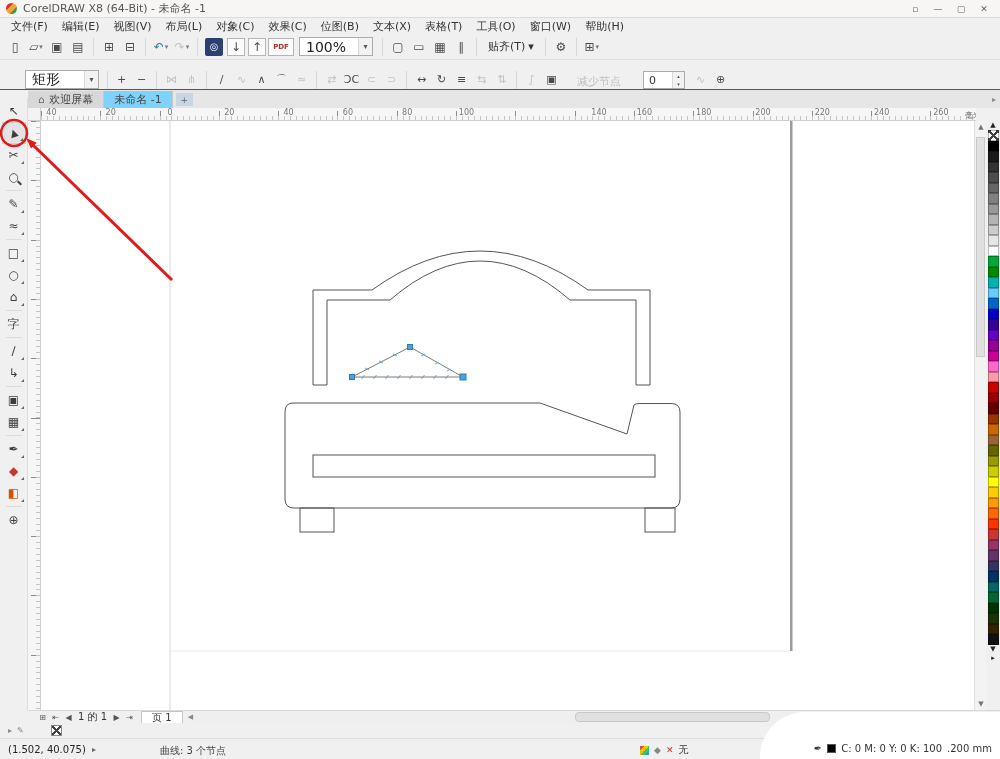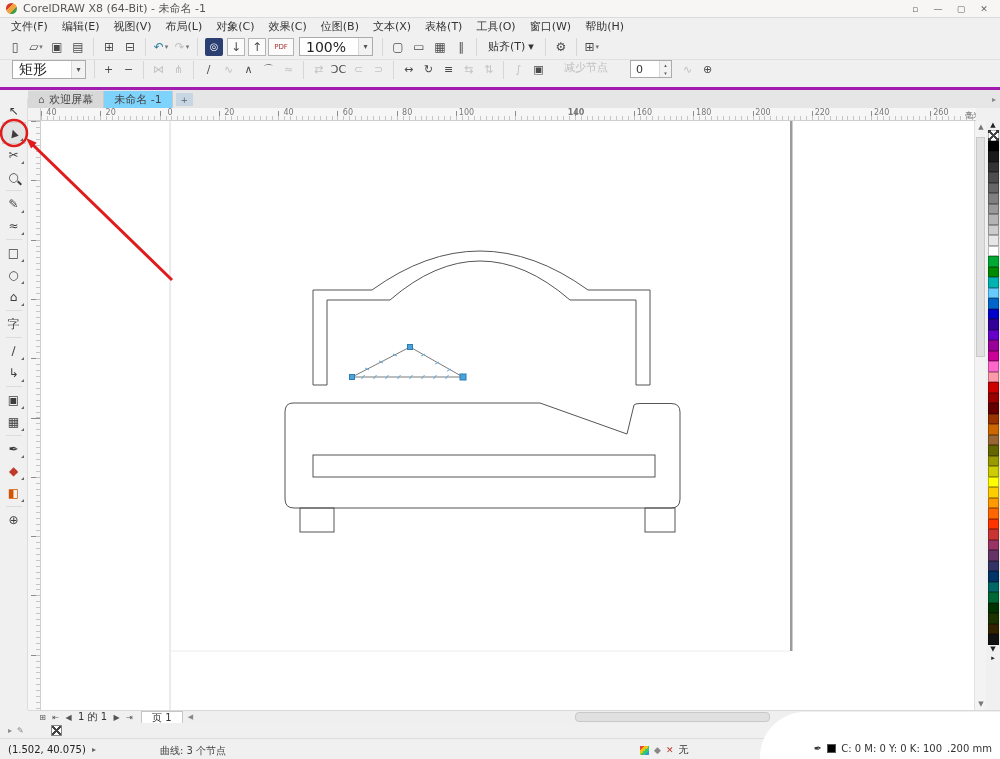--- a/index.html
+++ b/index.html
@@ -19,29 +19,29 @@
 
 .stdbar{position:absolute;left:0;top:34px;width:100%;height:26px;display:flex;align-items:center;padding-left:5px;gap:1px;background:#f0f0f0;border-bottom:1px solid #e0e0e0}
 .tbi{min-width:20px;height:20px;display:flex;align-items:center;justify-content:center;color:#4a4a4a;font-size:12px;position:relative}
 .tbi .g{line-height:1}
 .tbi .dd{font-size:7px;color:#777;margin-left:1px}
 .tbi.dis{color:#c2c2c2}
 .tbi.accent .g{color:#2e7d9e}
 .tbi.dark{background:#2b3f72;border-radius:2px;min-width:18px;height:18px;margin:0 2px}
 .tbi.dark .g{color:#fff;font-size:10px}
 .tbi.boxed{border:1px solid #b5b5b5;background:#fbfbfb;min-width:18px;height:18px;margin:0 1px}
-.tbi.pdf{border:1px solid #b5b5b5;background:#fbfbfb;font-size:7px;font-weight:normal;color:#a33;min-width:26px;height:18px}
+.tbi.pdf{border:1px solid #b5b5b5;background:#fbfbfb;font-size:7px;font-weight:bold;color:#a33;min-width:26px;height:18px}
 .tsep{width:1px;height:18px;background:#d7d7d7;margin:0 4px;flex:none}
 .combo{display:flex;align-items:center;border:1px solid #ababab;background:#fff;height:19px;width:74px;padding-left:6px;margin:0 4px}
 .combo-val{flex:1;font-size:14px;color:#222}
 .combo .dd{width:14px;height:100%;display:flex;align-items:center;justify-content:center;font-size:8px;color:#555;border-left:1px solid #d8d8d8;background:#f2f2f2}
 .tbtxt{display:flex;align-items:center;gap:3px;padding:0 6px;font-size:11px;color:#333;white-space:nowrap}
 
 
-.propbar{position:absolute;left:0;top:60px;width:100%;height:30px;display:flex;align-items:flex-start;padding-left:8px;background:#f0f0f0;border-bottom:3px solid #a21caf}
+.propbar{position:absolute;left:0;top:60px;width:100%;height:30px;display:flex;align-items:flex-end;padding-left:21px;background:#f0f0f0;border-bottom:1px solid #a21caf}
 .pbtiles{display:flex;align-items:center;gap:1px}
 .pbtile{width:19px;height:19px;display:flex;align-items:center;justify-content:center;font-size:11px;color:#4a4a4a}
 .pbtile.dis{color:#c3c3c3}
 .pb-label{font-size:11px;color:#c0c0c0;margin:0 16px;white-space:nowrap}
 .spin{display:flex;border:1px solid #ababab;background:#fff;height:18px;width:42px;margin:0 6px}
 .spin-val{flex:1;display:flex;align-items:center;padding-left:5px;font-size:11px}
 .spin-btns{width:12px;display:flex;flex-direction:column;border-left:1px solid #d8d8d8;background:#f2f2f2}
 .spin-btns span{flex:1;display:flex;align-items:center;justify-content:center;font-size:5px;color:#555}
 
 
@@ -280,21 +280,21 @@
   <span class="runit" data-name="ruler-unit-label">毫米</span>
 <span class="rlabel" data-name="ruler-label" style="left: 10.4px;">40</span>
     <span class="rlabel" data-name="ruler-label" style="left: 69.7px;">20</span>
     <span class="rlabel" data-name="ruler-label" style="left: 129px;">0</span>
     <span class="rlabel" data-name="ruler-label" style="left: 188.3px;">20</span>
     <span class="rlabel" data-name="ruler-label" style="left: 247.6px;">40</span>
     <span class="rlabel" data-name="ruler-label" style="left: 306.9px;">60</span>
     <span class="rlabel" data-name="ruler-label" style="left: 366.2px;">80</span>
     <span class="rlabel" data-name="ruler-label" style="left: 425.5px;">100</span>
     <span class="rlabel" data-name="ruler-label" style="left: 466px; margin-top: 32px;">120</span>
-    <span class="rlabel" data-name="ruler-label" style="left: 535px; font-weight: bold;">140</span>
+    <span class="rlabel" data-name="ruler-label" style="left: 558px;">140</span>
     <span class="rlabel" data-name="ruler-label" style="left: 603.4px;">160</span>
     <span class="rlabel" data-name="ruler-label" style="left: 662.7px;">180</span>
     <span class="rlabel" data-name="ruler-label" style="left: 722px;">200</span>
     <span class="rlabel" data-name="ruler-label" style="left: 781.3px;">220</span>
     <span class="rlabel" data-name="ruler-label" style="left: 840.6px;">240</span>
     <span class="rlabel" data-name="ruler-label" style="left: 899.9px;">260</span>
   </div>
 <div class="vruler" data-name="vertical-ruler"></div>
 
 <div class="toolbox" id="toolbox" data-name="toolbox">

